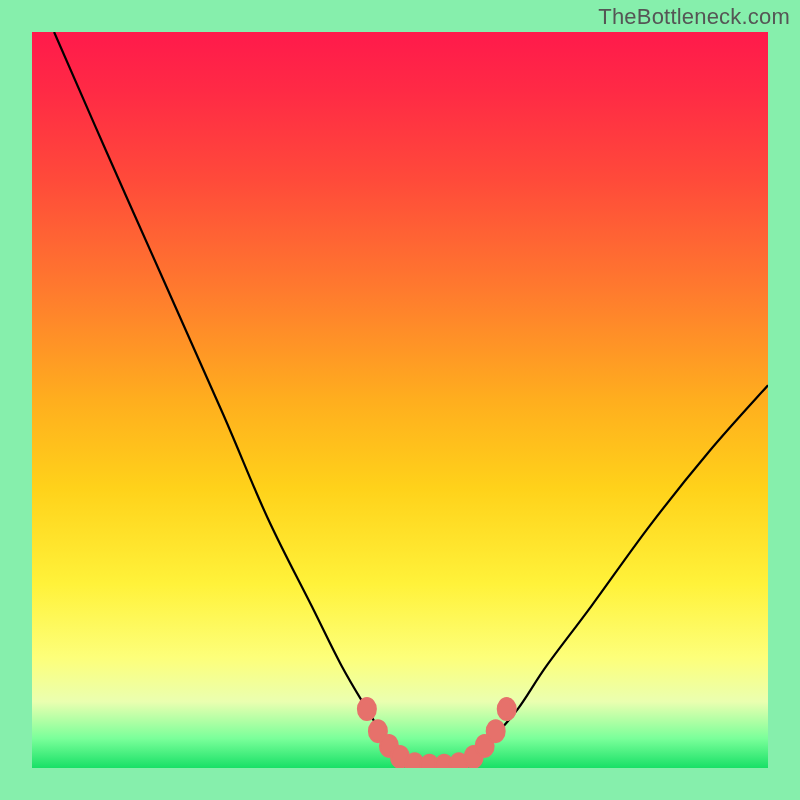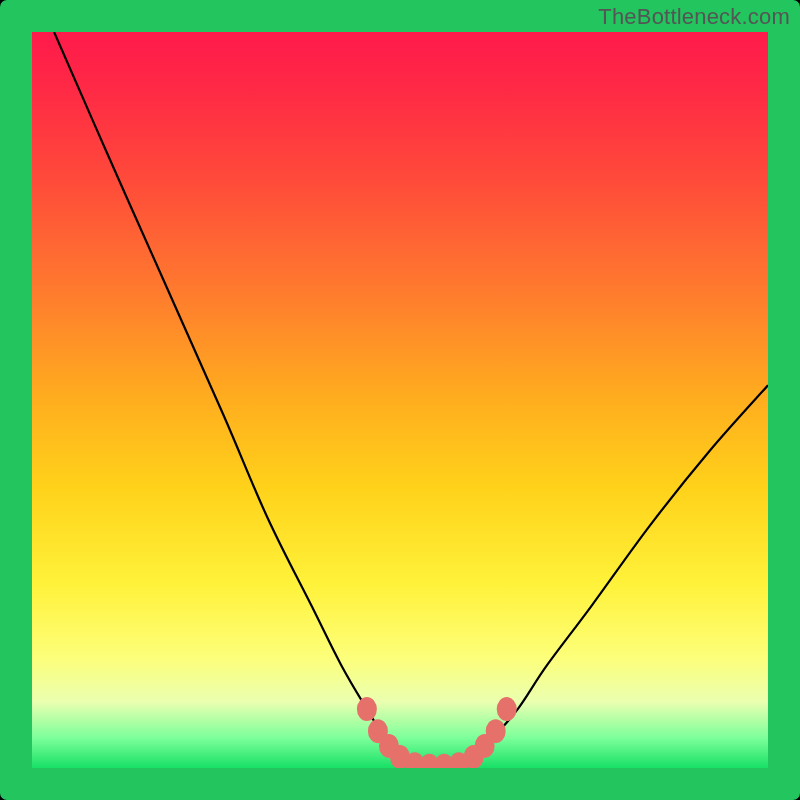--- a/index.html
+++ b/index.html
@@ -9,22 +9,21 @@
     height: 800px;
     overflow: hidden;
     background: #000;
     font-family: Arial, Helvetica, sans-serif;
   }
   .frame {
     position: absolute;
     top: 0; left: 0;
     width: 800px;
     height: 800px;
-    background: #22c55e;
-    border-radius: 7px;
+    background: #86efac;
   }
   .plot-area {
     position: absolute;
     top: 32px;
     left: 32px;
     width: 736px;
     height: 736px;
     overflow: hidden;
   }
   .gradient {

